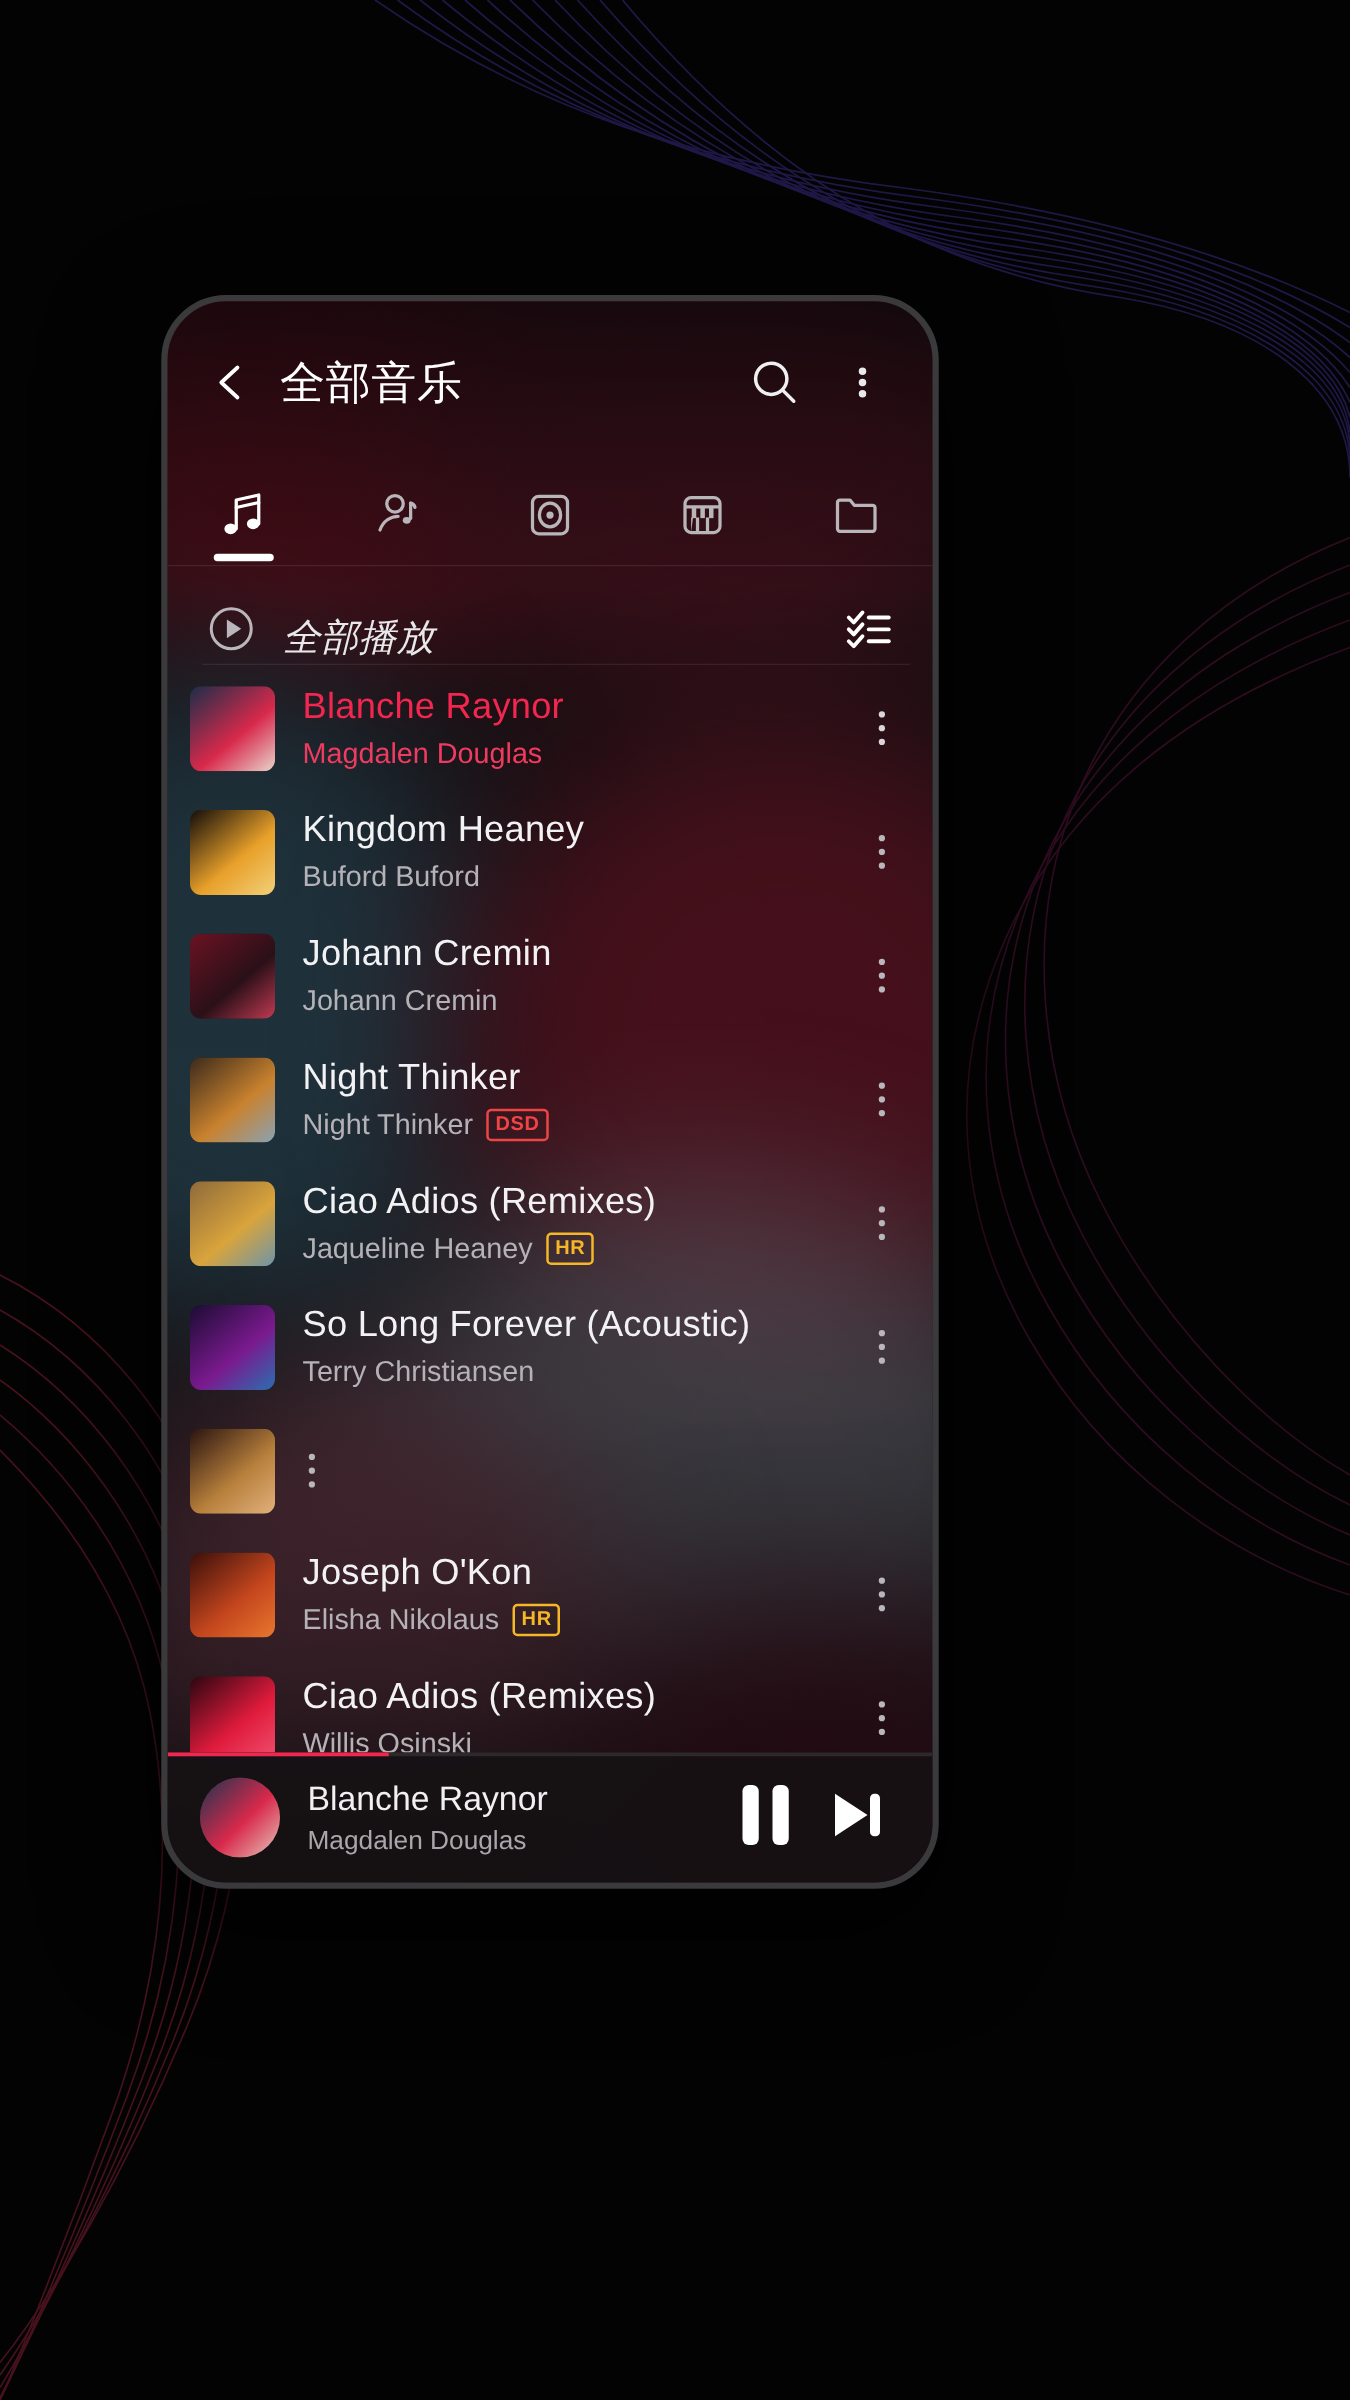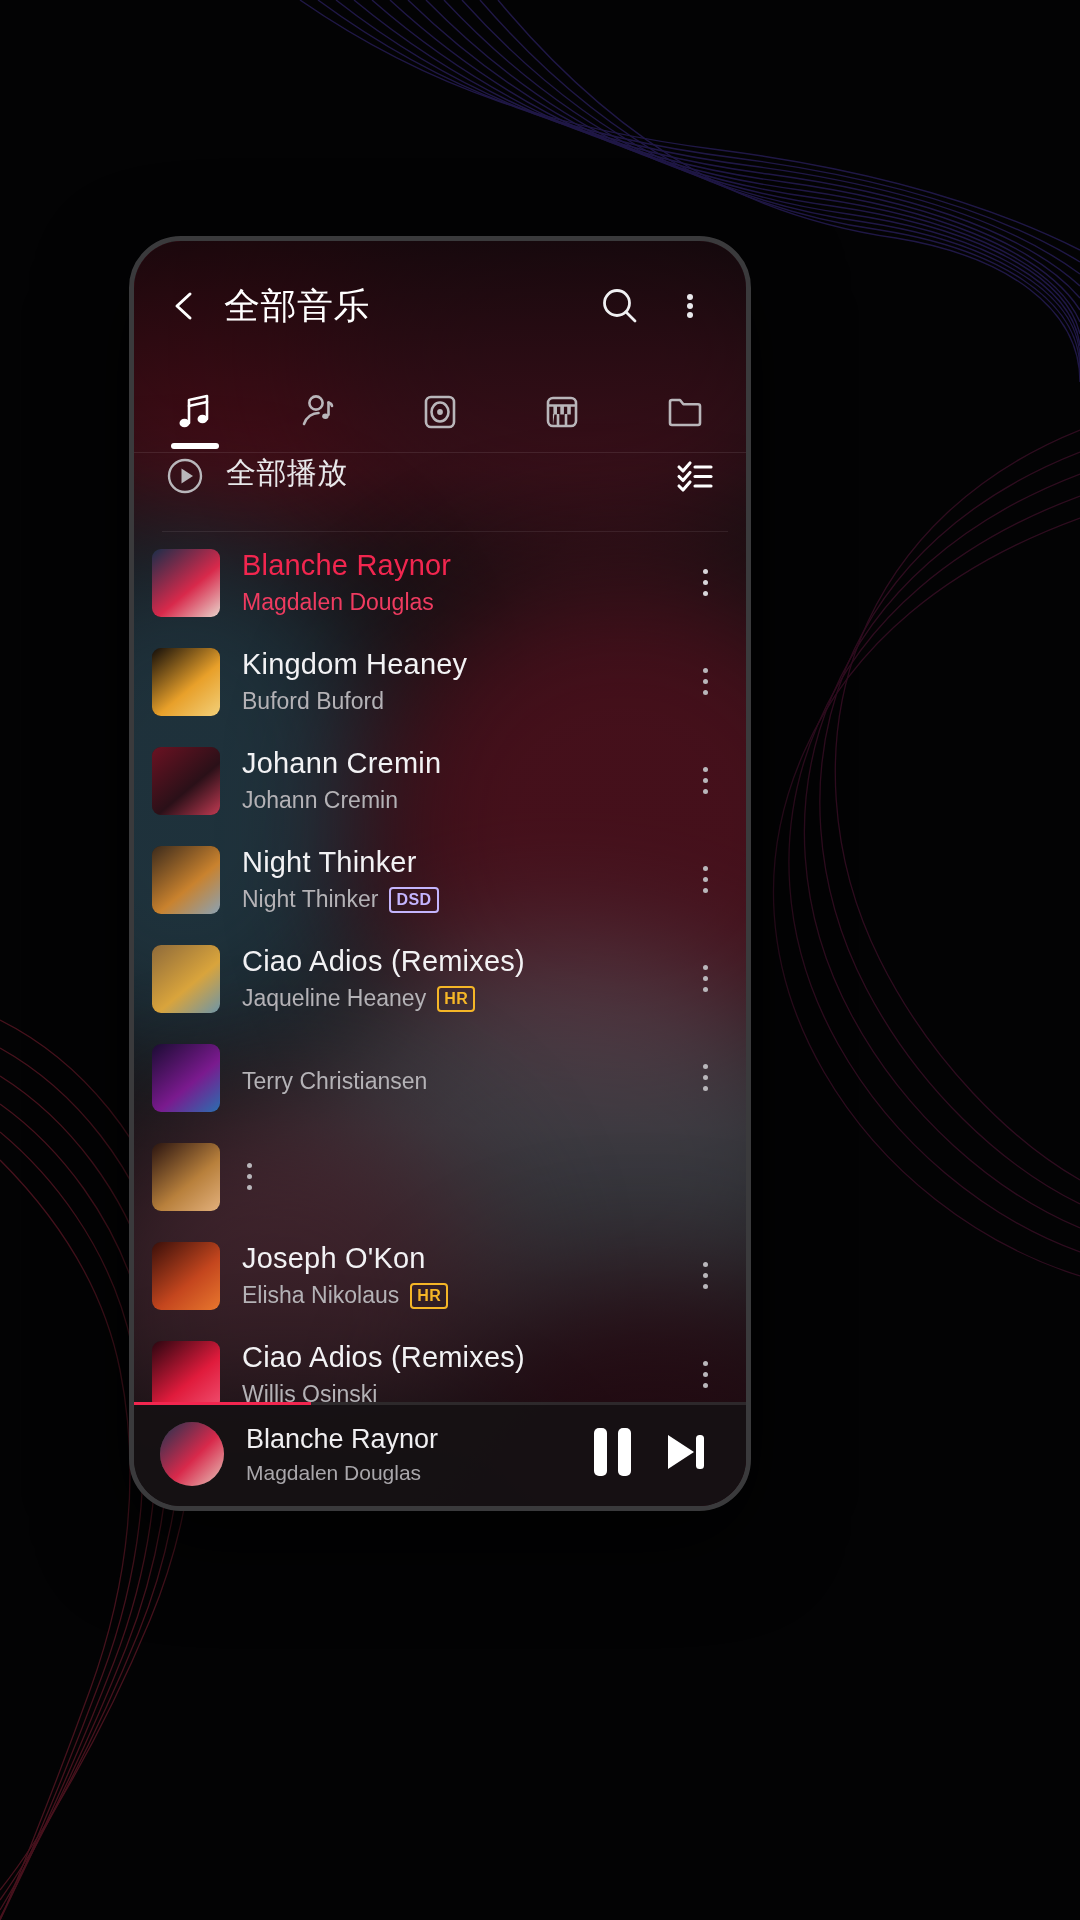--- a/index.html
+++ b/index.html
@@ -43,21 +43,21 @@
   .tab { flex:1 1 0; height:82px; display:flex; flex-direction:column;
     align-items:center; justify-content:center; position:relative; }
   .tab svg { display:block; }
   .tab-underline { position:absolute; bottom:4px; left:50%; transform:translateX(-50%);
     width:48px; height:6px; border-radius:3px; background:#ffffff; }
   #tabs-divider { position:absolute; left:0; top:211px; width:100%; height:1px;
     background:rgba(255,255,255,.09); }
 
   
   #playall-row { position:absolute; left:0; top:212px; width:100%; height:78px;
-    display:flex; align-items:flex-start; padding:0 28px; }
+    display:flex; align-items:flex-end; padding:0 28px;font-style:italic; }
   #playall-label { color:#e8e8ea; font-size:30px; margin-left:18px; letter-spacing:.4px; }
   #playall-spacer { flex:1 1 auto; }
   #playall-divider { position:absolute; left:28px; top:290px; width:566px; height:1px;
     background:rgba(255,255,255,.08); }
 
   
   #songlist { position:absolute; left:0; top:292px; width:100%; bottom:104px; overflow:hidden; }
   .song-row { height:99px; display:flex; align-items:center; padding:0 12px 0 18px; position:relative; }
   .art { width:68px; height:68px; border-radius:9px; flex:0 0 68px; overflow:hidden;
     background:#222; position:relative; }
@@ -299,21 +299,21 @@
           </div>
         </div>
         <div class="song-row">
           <div class="art">
             <div class="a1" style="inset:0;background:linear-gradient(140deg,#3b2a1c 0%,#c9822e 58%,#8aa2b4 100%);"></div>
           </div>
           <div class="song-meta">
             <div class="song-title">Night Thinker</div>
             <div class="song-sub">
               <span>Night Thinker</span>
-              <span class="badge" style="color: #c4b5fd;">DSD</span>
+              <span class="badge" style="color: #ef4444;">DSD</span>
             </div>
           </div>
           <div class="row-kebab">
             <i></i>
             <i></i>
             <i></i>
           </div>
         </div>
         <div class="song-row">
           <div class="art">
@@ -330,20 +330,21 @@
             <i></i>
             <i></i>
             <i></i>
           </div>
         </div>
         <div class="song-row">
           <div class="art">
             <div class="a1" style="inset:0;background:linear-gradient(140deg,#1b0c33 0%,#7a1a8e 58%,#2a6fb0 100%);"></div>
           </div>
           <div class="song-meta">
+            <div class="song-title">So Long Forever (Acoustic)</div>
             <div class="song-sub">
               <span>Terry Christiansen</span>
             </div>
           </div>
           <div class="row-kebab">
             <i></i>
             <i></i>
             <i></i>
           </div>
         </div>

